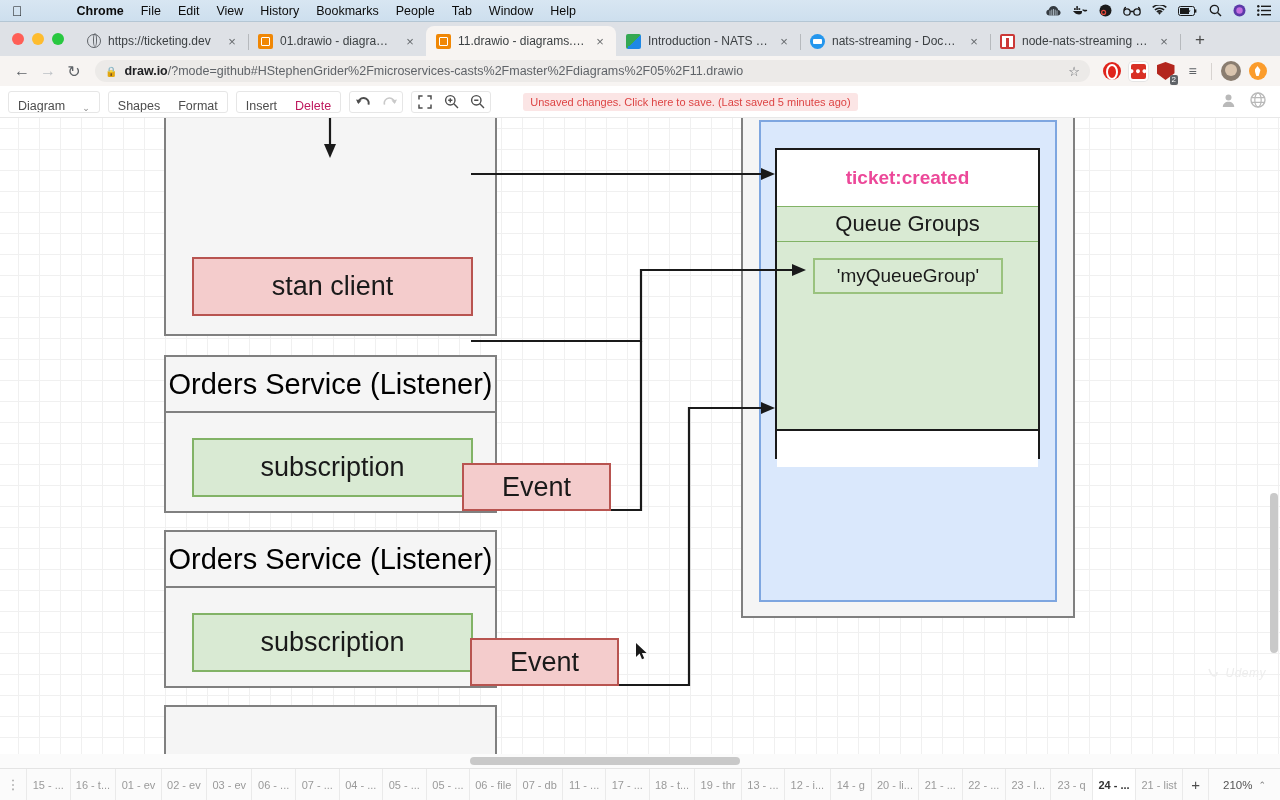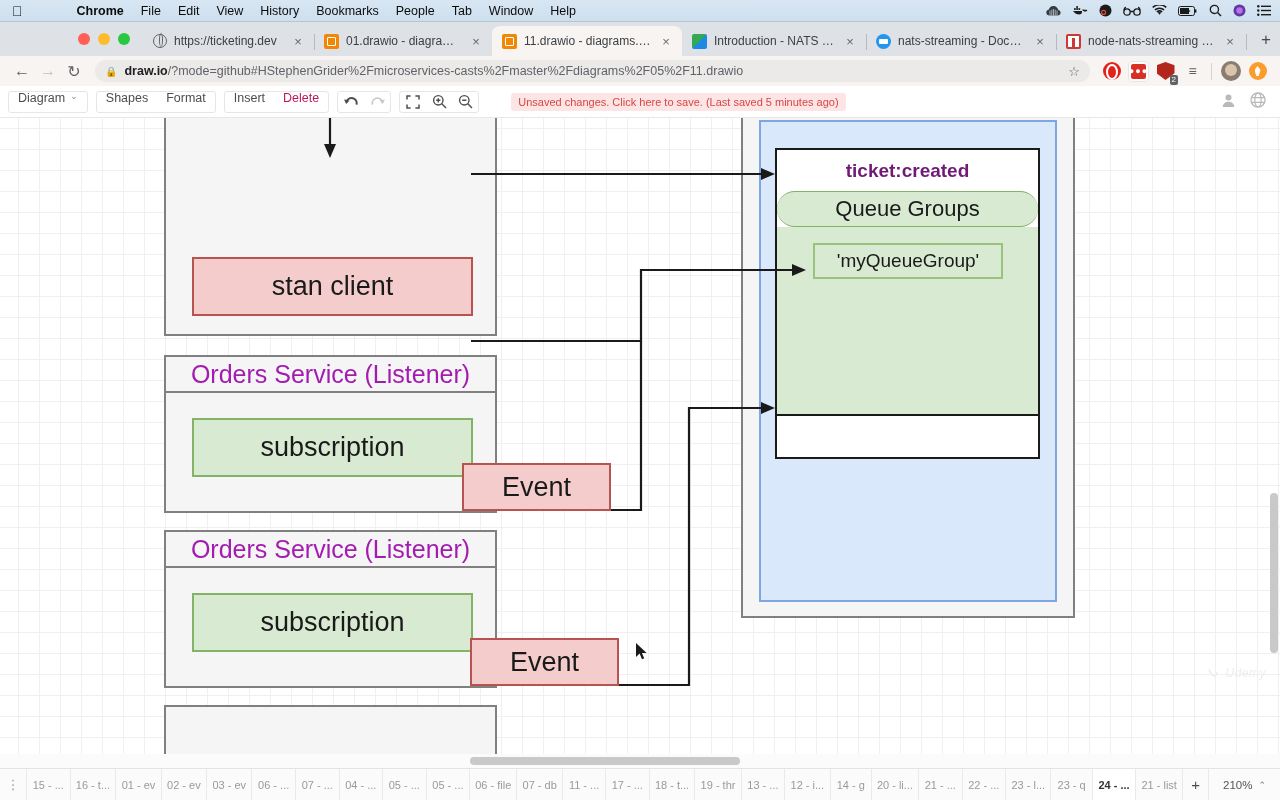--- a/index.html
+++ b/index.html
@@ -23,21 +23,21 @@
   #mac-menubar .mi { margin-right: 17px; white-space: nowrap; }
   #mac-menubar .mi.bold { font-weight: bold; margin-left: 40px; }
   #mac-menubar .right { margin-left: auto; display: flex; align-items: center; gap: 11px; margin-right: 9px; }
   #mac-menubar .right .sicon { font-size: 13px; line-height: 1; color: #1b1b1b; display:flex; align-items:center; }
 
   
   #tabstrip {
     position: absolute; top: 22px; left: 0;
     width: 1280px; height: 34px;
     background: #dee1e6;
-    display: flex; align-items: flex-end; justify-content: flex-end;
+    display: flex; align-items: flex-end;
   }
   #traffic { display: flex; align-items: center; gap: 8px; padding: 0 12px 11px 12px; }
   #traffic i { width: 12px; height: 12px; border-radius: 50%; display: block; }
   .tab {
     position: relative;
     height: 30px; display: flex; align-items: center;
     padding: 0 8px 0 10px; gap: 7px;
     font-size: 12px; color: #3c4043;
     max-width: 190px; min-width: 120px;
     border-radius: 8px 8px 0 0;
@@ -94,21 +94,21 @@
 
   
   #dtoolbar {
     position: absolute; top: 86px; left: 0;
     width: 1280px; height: 32px;
     background: #fff; border-bottom: 1px solid #e8e8e8;
     display: flex; align-items: center; padding: 0 8px; gap: 2px;
     font-size: 12.5px; color: #4d4d4d;
   }
   .tgroup { display:flex; align-items:center; border:1px solid #e6e6e6; border-radius:3px; height:22px; margin-right:6px; overflow:hidden; }
-  .titem { padding: 0 9px; height:22px; display:flex;align-items:flex-start; white-space:nowrap; }
+  .titem { padding: 0 9px; height:22px; display:flex;align-items:flex-end; white-space:nowrap;gap:12px; }
   .titem.disabled { color: #be185d; }
   .tbicon { width:26px;height:22px;display:flex;align-items:center;justify-content:center;color:#4d4d4d;font-size:14px;}
   .tbicon.disabled { color:#c9c9c9; }
   #unsaved {
     background: #fbe5e5; color: #d44; font-size: 11px;
     padding: 3px 7px; border-radius: 3px; margin-left: 24px; white-space:nowrap;
   }
   #dtoolbar .tright { margin-left:auto; display:flex; align-items:center; gap:14px; margin-right:6px; color:#b9b9b9; font-size:15px;}
 
   
@@ -124,44 +124,44 @@
     background-size: 21px 21px, 21px 21px, 210px 210px, 210px 210px;
     background-position: -3px -11px, -3px -11px, -3px -11px, -3px -11px;
     overflow: hidden;
   }
 
   .svc {
     position: absolute;
     background: #f5f5f5; border: 2px solid #808080;
   }
   .svc-hdr {
-    height: 36px; display:flex; align-items:center; justify-content:center;
-    font-size: 25px; color: #a21caf; border-bottom: 2px solid #808080;
+    height: 56px; display:flex; align-items:center; justify-content:center;
+    font-size: 29px; color: #000000; border-bottom: 2px solid #808080;
   }
   .svc-body { position: relative; padding-left: 14px; }
   .inner-box {
     position: absolute;
     display: flex; align-items: center; justify-content: center;
     font-size: 27px; color: #1a1a1a;
   }
   .box-red { background: #f4cccc; border: 2px solid #b85450; }
   .box-green { background: #d9ead3; border: 2px solid #82b366; }
 
   .event-tag {
     position: absolute; display:flex;align-items:center;justify-content:center;
     background:#f4cccc; border:2px solid #b85450;
     font-size: 27px; color:#1a1a1a;
   }
 
   
   #server-outer { position:absolute; background:#f5f5f5; border:2px solid #808080; }
   #server-inner { position:absolute; background:#dae8fc; border:2px solid #7ea6e0; }
   #channel { position:absolute; background:#ffffff; border:2px solid #1a1a1a; }
-  .ch-title { height:41px; display:flex;align-items:center;justify-content:center; font-weight:bold; font-size:19px; color:#701a75;text-align:right; }
-  .qg-band { background:#d9ead3; border-top:1px solid #82b366; border-bottom:1px solid #82b366; height:36px; display:flex;align-items:center;justify-content:center;font-size:22px;color:#1a1a1a;border-radius:18px;}
+  .ch-title { height:56px; display:flex;align-items:center;justify-content:center; font-weight:bold; font-size:19px; color:#ec4899;text-align:right; }
+  .qg-band { background:#d9ead3; border-top:1px solid #82b366; border-bottom:1px solid #82b366; height:36px; display:flex;align-items:center;justify-content:center;font-size:22px;color:#1a1a1a;}
   .qg-area { background:#d9ead3; position:relative; }
   .qg-item { position:absolute; background:#d9ead3; border:2px solid #9ac27e; display:flex;align-items:center;justify-content:center; font-size:19px;color:#1a1a1a;}
   .ch-empty { background:#fff; border-top:2px solid #1a1a1a; height:38px; }
 
   #edges { position:absolute; left:0; top:0; width:1280px; height:650px; pointer-events:none; }
 
   #watermark {
     position:absolute; right:14px; bottom:88px;
     font-size: 12px; color:#ededed; letter-spacing:.5px;
     display:flex; align-items:center; gap:3px; font-style:italic;

